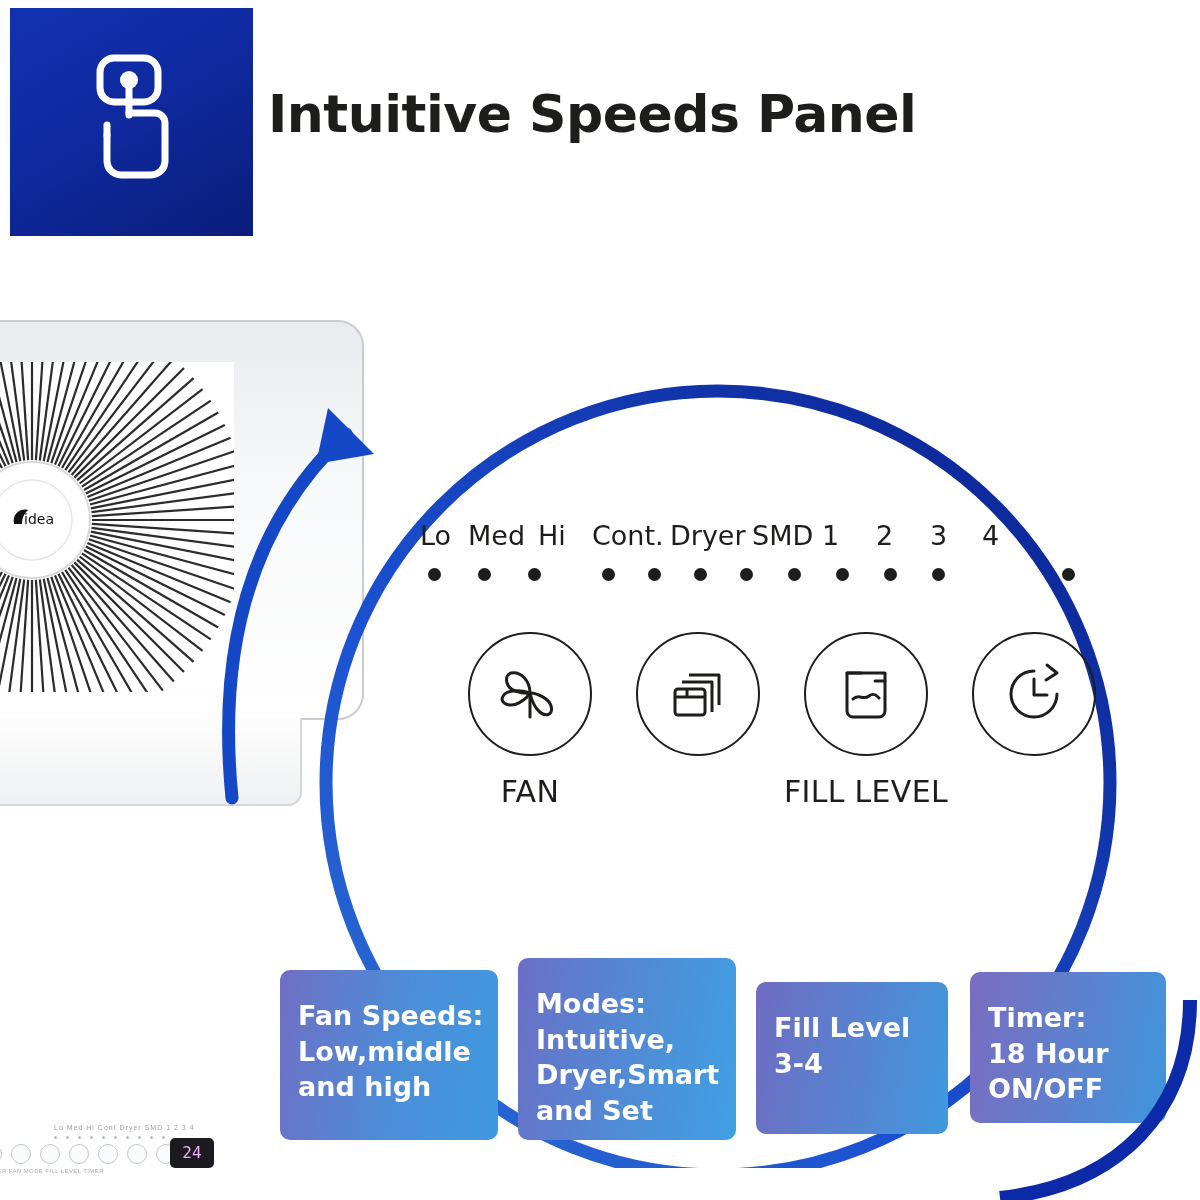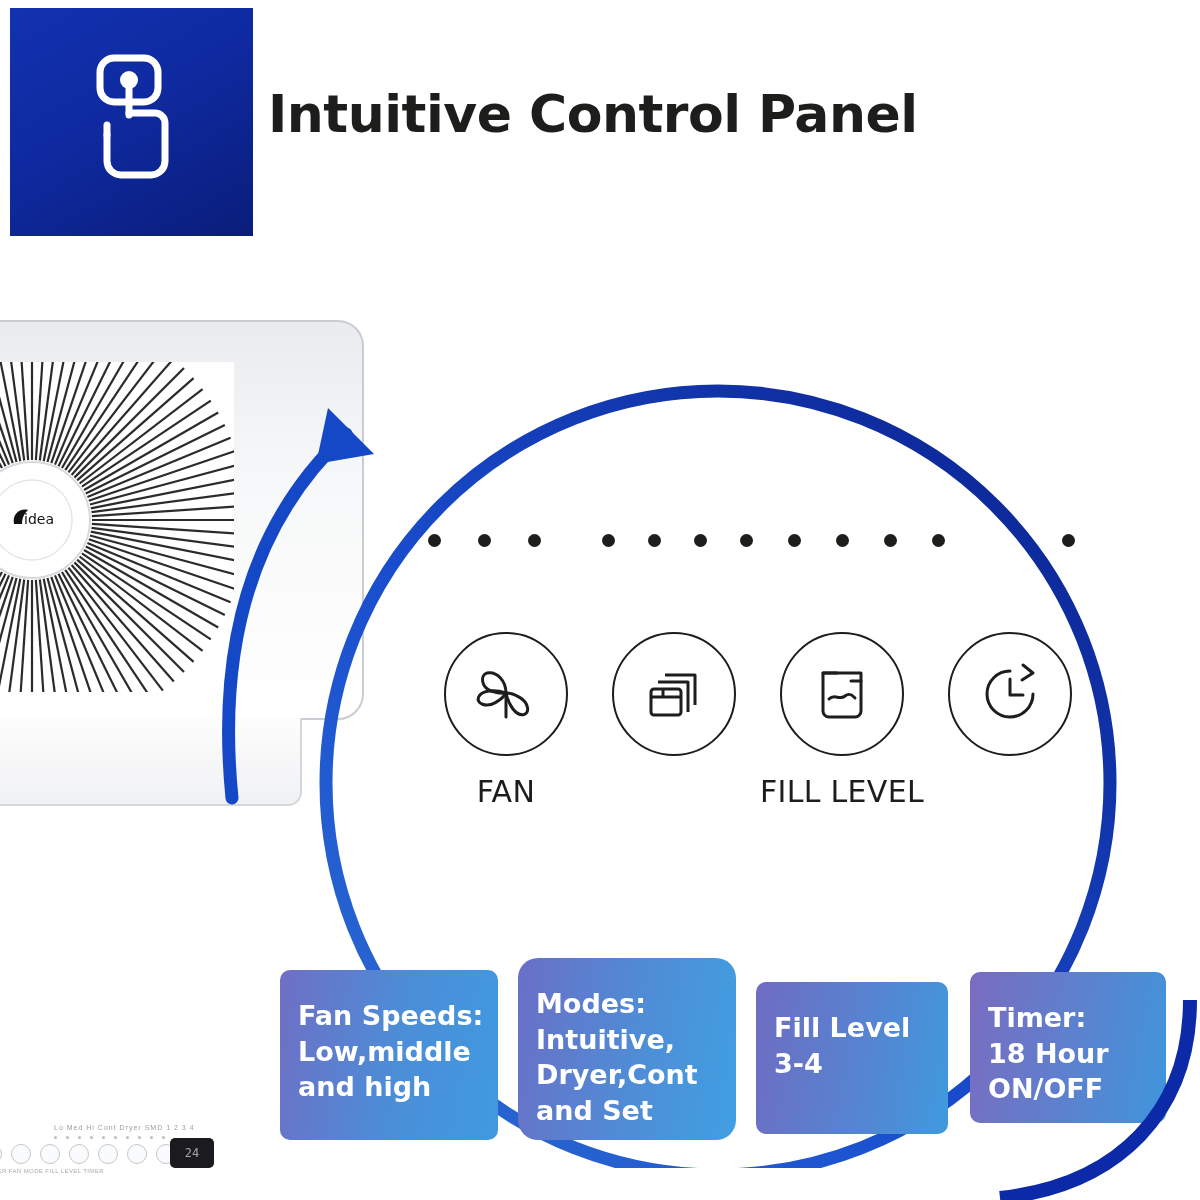--- a/index.html
+++ b/index.html
@@ -63,21 +63,21 @@
     width: 20px; height: 20px; border-radius: 50%;
     border: 1px solid #c3c7cc; display:block; background:#fafbfc;
   }
   .mini-btn-labels {
     position:absolute; left: 8px; top: 450px; font-size: 6px; color:#a7acb1; letter-spacing:.4px;
   }
   .mini-display {
     position:absolute; left: 196px; top: 420px; width: 44px; height: 30px;
     background:#1b1b1f; border-radius: 5px;
   }
-  .mini-display span { color:#a3a3a3; font-size: 12px; line-height: 30px; display:block; text-align:center; font-family:"DejaVu Sans Mono", monospace; }
+  .mini-display span { color:#f0abfc; font-size: 16px; line-height: 30px; display:block; text-align:center; font-family:"DejaVu Sans Mono", monospace; }
 
   
   .lens {
     position: absolute; left: 196px; top: 368px; width: 1015px; height: 800px;
   }
 
   
   .panel { position: absolute; left: 380px; top: 520px; width: 720px; }
 
   .ind-labels {
@@ -86,22 +86,22 @@
     font-family: "DejaVu Sans", sans-serif;
   }
   .ind-labels span { position: absolute; top: 0; white-space: nowrap; }
   .ind-dots { position: relative; height: 26px; margin-top: 14px; }
   .ind-dots i {
     position: absolute; top: 0; width: 13px; height: 13px; border-radius: 50%;
     background: #1d1d1b; display: block;
   }
 
   .icon-row {
-    position: absolute; left: 28px; top: 112px; width: 700px;
-    display: flex; justify-content: center;
+    position: absolute; left: 38px; top: 112px; width: 700px;
+    display: flex; justify-content: flex-end;
   }
   .icon-cell { width: 168px; text-align: center; }
   .icon-circle {
     width: 124px; height: 124px; border-radius: 50%;
     border: 2px solid #1d1d1b; margin: 0 auto;
     display: flex; align-items: center; justify-content: center;
   }
   .icon-cap {
     margin-top: 18px; font-size: 30px; color: #1d1d1b;
     font-family: "DejaVu Sans", sans-serif; letter-spacing: .3px; white-space: nowrap;
@@ -112,21 +112,21 @@
     position: absolute; left: 280px; top: 960px; width: 900px; height: 180px;
   }
   .card {
     position: absolute; border-radius: 10px; color: #fff;
     padding: 28px 16px 10px 18px;
     font-size: 27px; line-height: 1.32;
     font-family: "DejaVu Sans", sans-serif;
     font-weight: bold;
   }
   .card-0 { left: 0;   top: 10px;  width: 218px; height: 170px; background: linear-gradient(100deg,#6f6fc4 0%, #4b8ed8 55%, #3f9ae0 100%); }
-  .card-1 { left: 238px; top: -2px; width: 218px; height: 182px; background: linear-gradient(100deg,#6a6fc6 0%, #4f8dd6 55%, #3fa0e2 100%); border-radius: 20px; }
+  .card-1 { left: 238px; top: -2px; width: 218px; height: 182px; background: linear-gradient(100deg,#6a6fc6 0%, #4f8dd6 55%, #3fa0e2 100%); }
   .card-2 { left: 476px; top: 22px; width: 192px; height: 152px; background: linear-gradient(100deg,#6f6cc2 0%, #5486d2 60%, #3f9ade 100%); }
   .card-3 { left: 690px; top: 12px; width: 196px; height: 151px; background: linear-gradient(100deg,#7a6cc0 0%, #5b82cf 55%, #3f96dc 100%); }
   .card div { white-space: nowrap; }
 
   
   .corner-arc { position:absolute; right:0; bottom:0; width: 260px; height: 200px; }
 </style>
 </head>
 <body>
 
@@ -136,21 +136,21 @@
     <div class="icon-wrap">
       <svg viewBox="0 0 96 140" width="96" height="140" fill="none" stroke="#ffffff" stroke-width="7" stroke-linejoin="round" stroke-linecap="round">
         <path d="M30 8 h30 a14 14 0 0 1 14 14 v16 a14 14 0 0 1 -14 14 h-30 a14 14 0 0 1 -14 -14 v-16 a14 14 0 0 1 14 -14 z"></path>
         <circle cx="45" cy="30" r="9" fill="#ffffff" stroke="none"></circle>
         <path d="M45 39 v26"></path>
         <path d="M45 63 h26 a10 10 0 0 1 10 10 v38 a14 14 0 0 1 -14 14 h-30 a14 14 0 0 1 -14 -14 v-26"></path>
         <path d="M23 85 v-10"></path>
       </svg>
     </div>
   </div>
-  <div class="header-title">Intuitive Control Panel</div>
+  <div class="header-title">Intuitive Speeds Panel</div>
 
   <div class="product">
     <div class="prod-top-shade"></div>
     <div class="prod-body">
       <div class="grille">
         <svg viewBox="0 0 380 330" width="380" height="330">
           <defs>
             <clipPath id="gclip">
                 <rect x="0" y="0" width="380" height="330" rx="0"></rect>
               </clipPath>
@@ -307,20 +307,32 @@
 
       <circle cx="522" cy="415" r="392" stroke="url(#arcgrad)" stroke-width="13"></circle>
 
       <path d="M150 66 C 60 150, 20 270, 36 430" stroke="#1548c6" stroke-width="13" fill="none" stroke-linecap="round"></path>
       <path d="M132 40 L178 86 L120 96 Z" fill="#1548c6"></path>
     </svg>
   </div>
 
   <div class="panel">
 
+    <div class="ind-labels">
+      <span style="left:40px">Lo</span>
+      <span style="left:88px">Med</span>
+      <span style="left:158px">Hi</span>
+      <span style="left:212px">Cont.</span>
+      <span style="left:290px">Dryer</span>
+      <span style="left:372px">SMD</span>
+      <span style="left:442px">1</span>
+      <span style="left:496px">2</span>
+      <span style="left:550px">3</span>
+      <span style="left:602px">4</span>
+    </div>
 
     <div class="ind-dots">
       <i style="left:48px"></i>
         <i style="left:98px"></i>
         <i style="left:148px"></i>
       <i style="left:222px"></i>
         <i style="left:268px"></i>
         <i style="left:314px"></i>
       <i style="left:360px"></i>
       <i style="left:408px"></i>
@@ -385,21 +397,21 @@
 
     <div class="card card-0">
       <div>Fan Speeds:</div>
       <div>Low,middle</div>
       <div>and high</div>
     </div>
 
     <div class="card card-1">
       <div>Modes:</div>
       <div>Intuitive,</div>
-      <div>Dryer,Cont</div>
+      <div>Dryer,Smart</div>
       <div>and Set</div>
     </div>
 
     <div class="card card-2">
       <div>Fill Level</div>
       <div>3-4</div>
     </div>
 
     <div class="card card-3">
       <div>Timer:</div>

